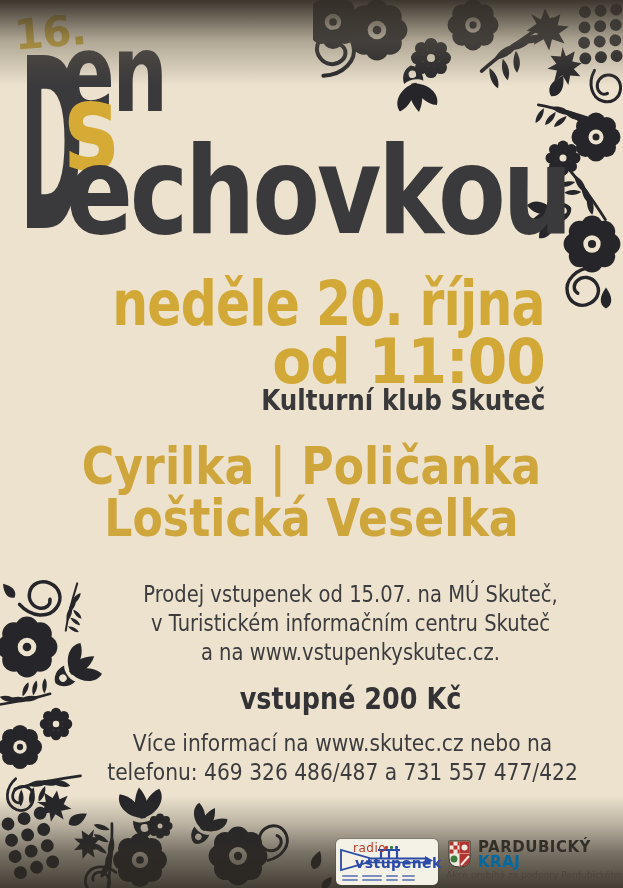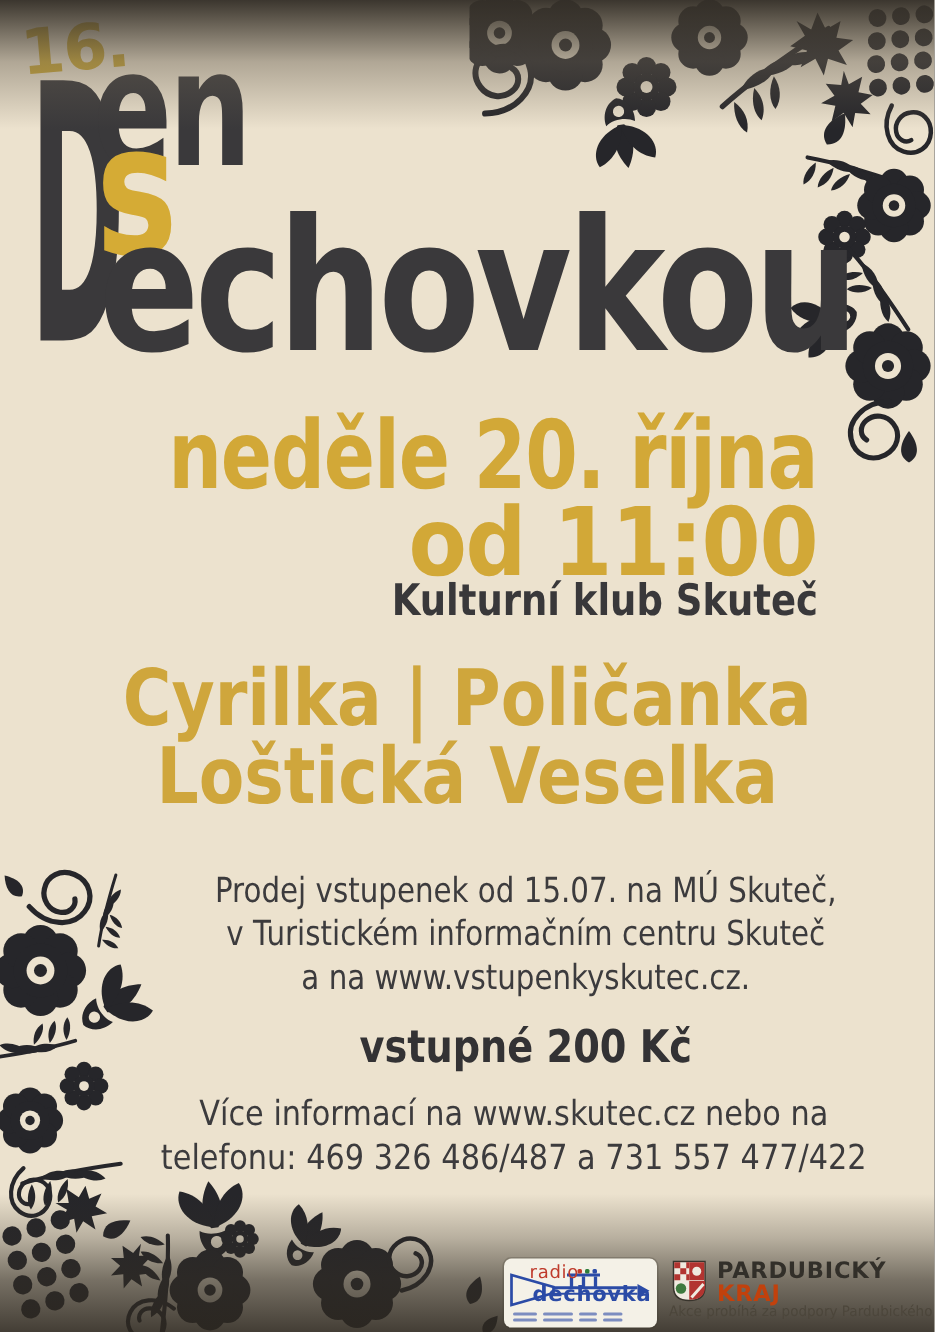--- a/index.html
+++ b/index.html
@@ -46,21 +46,21 @@
   
   #radio-logo{left:336px;top:839px;width:102px;height:46px;background:#f4f1e7;border-radius:5px;z-index:4;
     box-shadow:0 0 0 1px rgba(60,54,44,.25);}
   #radio-word{position:absolute;left:17px;top:2px;font-size:12px;font-weight:400;color:#bf3a2b;letter-spacing:.5px;}
   .radio-dot{position:absolute;top:7px;width:3px;height:3px;border-radius:1px;}
   #radio-name{position:absolute;left:19px;top:16px;font-size:14px;font-weight:700;color:#2b4ba6;letter-spacing:.5px;}
   .mini-seg{position:absolute;height:2px;background:#2b4ba6;opacity:.6;border-radius:1px;}
   #region-logo{left:448px;top:840px;z-index:4;width:175px;height:46px;}
   #region-shield{position:absolute;left:0;top:0;}
   #region-name1{position:absolute;left:30px;top:0;font-size:15px;font-weight:700;color:#322f29;letter-spacing:.5px;line-height:1;text-align:center;}
-  #region-name2{position:absolute;left:30px;top:15px;font-size:15px;font-weight:700;color:#c2410c;letter-spacing:.5px;line-height:1;}
+  #region-name2{position:absolute;left:30px;top:15px;font-size:15px;font-weight:700;color:#0369a1;letter-spacing:.5px;line-height:1;}
   #support-note{left:446px;top:869px;font-size:9.5px;color:#4c463b;z-index:4;
     transform:scaleX(.95);transform-origin:left top;}
   
   .orn{position:absolute;z-index:1;}
   #orn-tr{top:0;right:0;}
   #orn-bl{left:0;bottom:0;}
 </style>
 </head>
 <body>
 
@@ -225,21 +225,21 @@
       <path d="M33,19.5 L89,19.5"></path>
       <path d="M33,23.5 L89,23.5" stroke-width="1.4"></path>
       <path d="M45,12 L45,20 M53,12 L53,20 M61,12 L61,20" stroke-width="2.2"></path>
       <path d="M42,11 L64,11" stroke-width="2"></path>
       <path d="M89,17 L97,21.5 L89,26 Z" fill="#2b4ba6" stroke="none"></path>
     </svg>
     <span id="radio-word">radio</span>
     <span class="radio-dot" style="left:49px;background:#bf3a2b;"></span>
     <span class="radio-dot" style="left:54px;background:#2f7d3a;"></span>
     <span class="radio-dot" style="left:59px;background:#2b4ba6;"></span>
-    <span id="radio-name">dechovka</span>
+    <span id="radio-name">vstupenek</span>
     <span class="mini-seg" style="left:6px;top:36px;width:16px;"></span>
     <span class="mini-seg" style="left:26px;top:36px;width:20px;"></span>
     <span class="mini-seg" style="left:50px;top:36px;width:12px;"></span>
     <span class="mini-seg" style="left:66px;top:36px;width:13px;"></span>
     <span class="mini-seg" style="left:6px;top:40px;width:16px;"></span>
     <span class="mini-seg" style="left:26px;top:40px;width:20px;"></span>
     <span class="mini-seg" style="left:50px;top:40px;width:12px;"></span>
     <span class="mini-seg" style="left:66px;top:40px;width:13px;"></span>
   </div>
 

